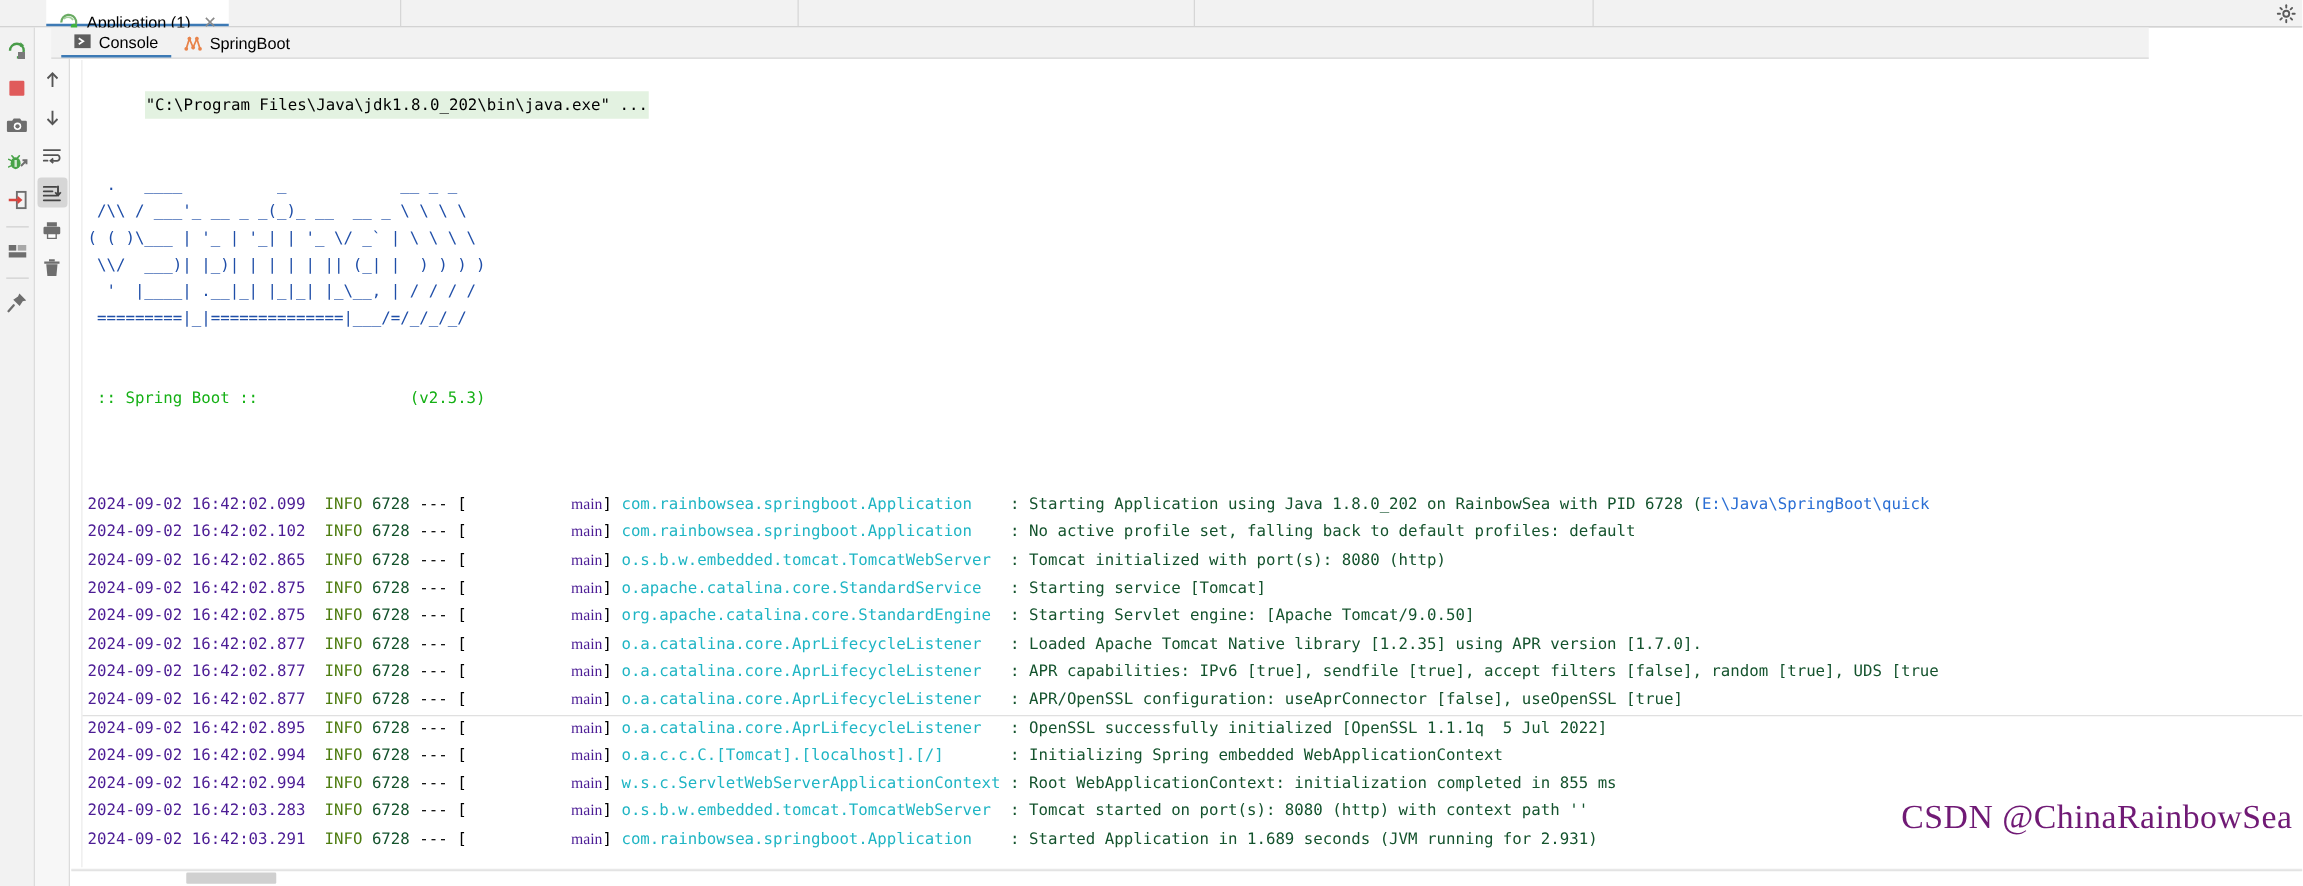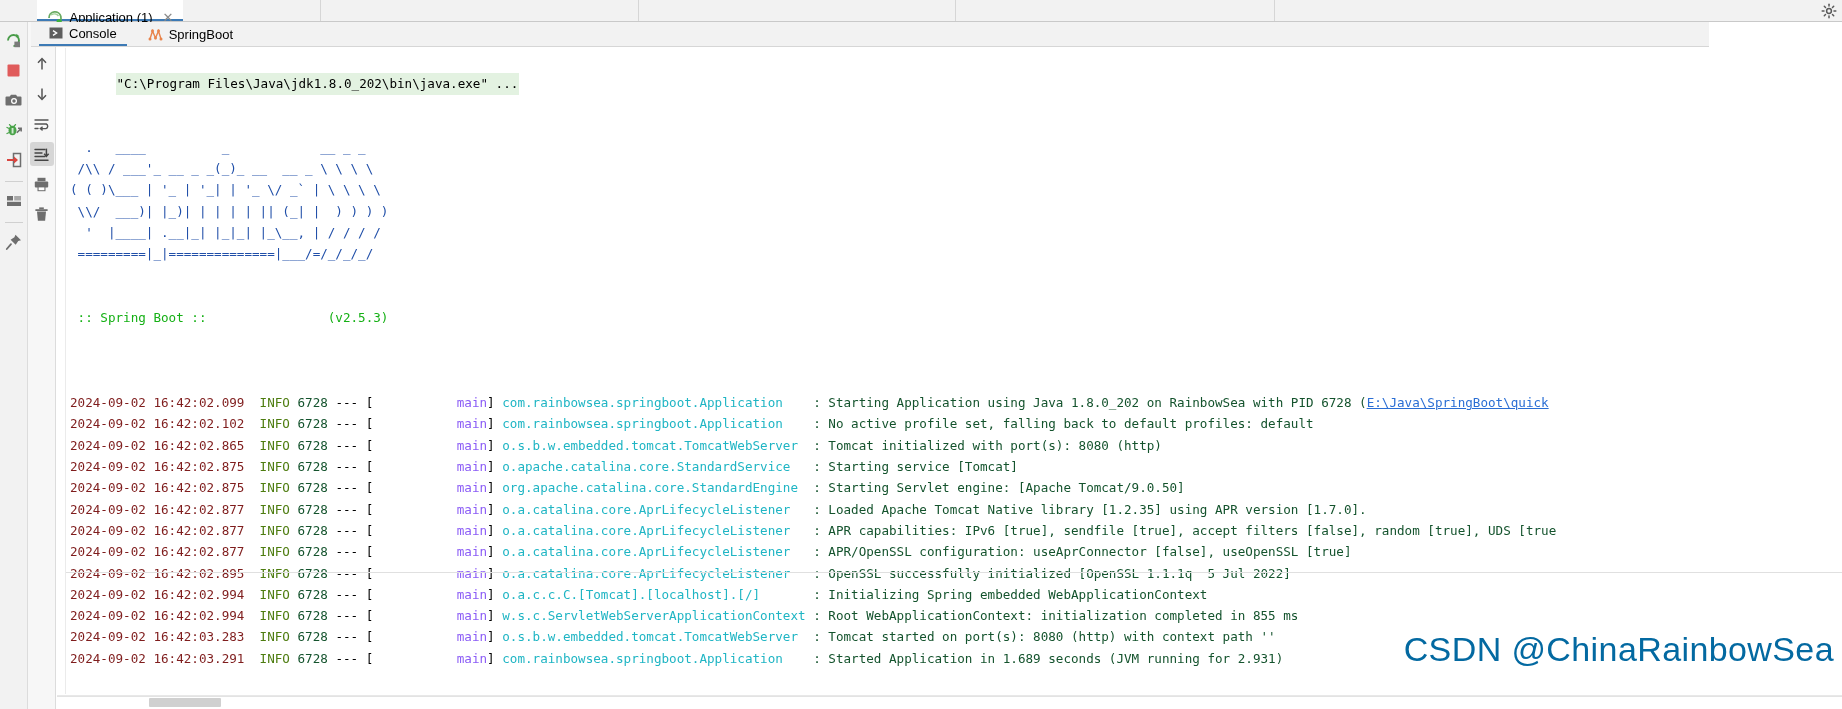--- a/index.html
+++ b/index.html
@@ -91,28 +91,27 @@
   .rail-btn.active { background: #d6d6d6; }
   .rail-sep {
     width: 18px; height: 1px;
     background: #d0d0d0;
     margin: 3px 0 7px 0;
   }
 
   
   .tool-tabs {
     position: absolute;
-    left: 31px; top: 22px;
+    left: 41px; top: 22px;
     width: 1678px; height: 25px;
     background: #f2f2f2;
     border-bottom: 1px solid #d6d6d6;
     display: flex;
     align-items: stretch;
     padding-left: 8px;
-    gap: 11px;
   }
   .tool-tab {
     display: flex; align-items: center;
     gap: 6px;
     padding: 0 10px;
     font-size: 13px;
     color: #000000;
     white-space: nowrap;
   }
   .tool-tab.selected {
@@ -153,39 +152,38 @@
     color: #1f4ea8;
     display: block;
     margin-top: 21px;
   }
   .banner-ver {
     color: #15b015;
     display: block;
   }
   .log-block { display: block; margin-top: 21px; }
   .log-line { display: block; white-space: pre; }
-  .c-ts   { color: #7f1d1d; }
+  .c-ts   { color: #4c1d95; }
   .c-lvl  { color: #4d7c0f; }
   .c-pid  { color: #14532d; }
   .c-sep  { color: #000000; }
-  .c-thr  { color: #8b5cf6; }
+  .c-thr  { color: #4c1d95; font-family: Liberation Serif, serif; }
   .c-logger { color: #1fb5c4; margin-top: 20px; }
   .c-msg  { color: #14532d; }
   .c-link {
     color: #2a6ed4;
-    text-decoration: underline;
   }
 
   
   .watermark {
     position: absolute;
     right: 8px; bottom: 40px;
-    font-family: Liberation Sans, sans-serif;
-    font-size: 34px;
-    color: #0369a1;
+    font-family: Liberation Serif, serif;
+    font-size: 27px;
+    color: #701a75;
     letter-spacing: 0.4px;
     white-space: nowrap;
   }
   .h-scroll-track {
     position: absolute;
     left: 57px; bottom: 0;
     width: 1785px; height: 13px;
     background: #ffffff;
     border-top: 1px solid #e3e3e3;
   }

